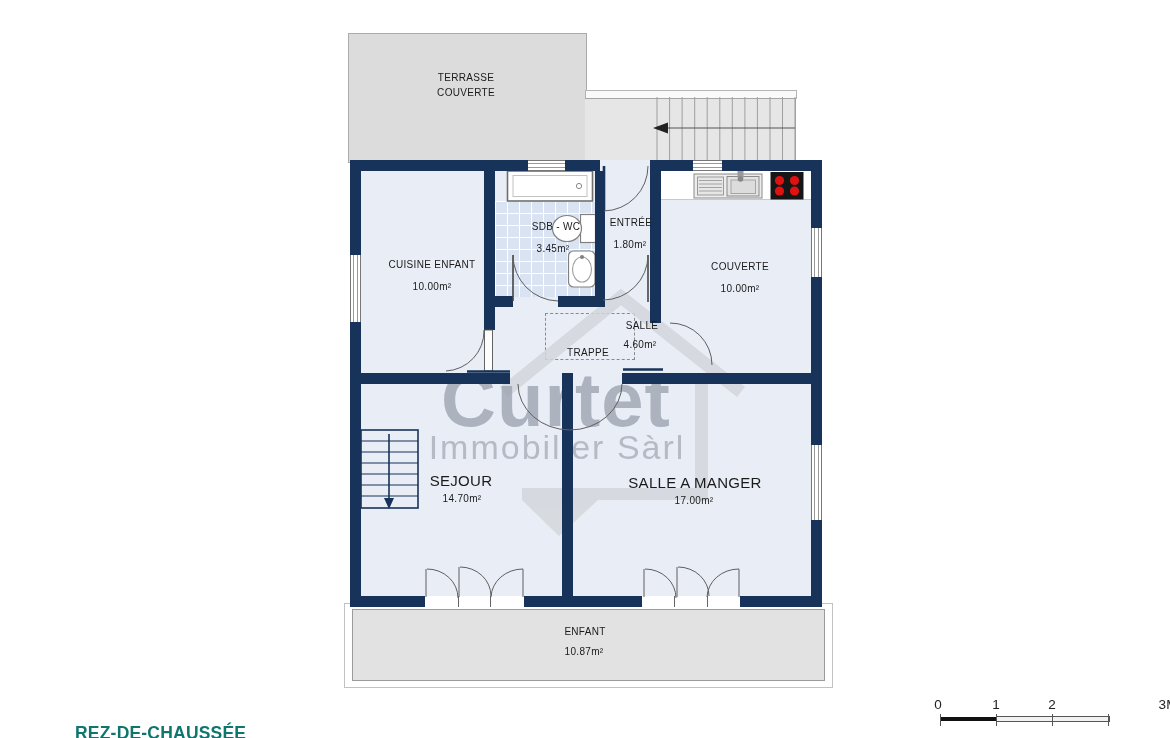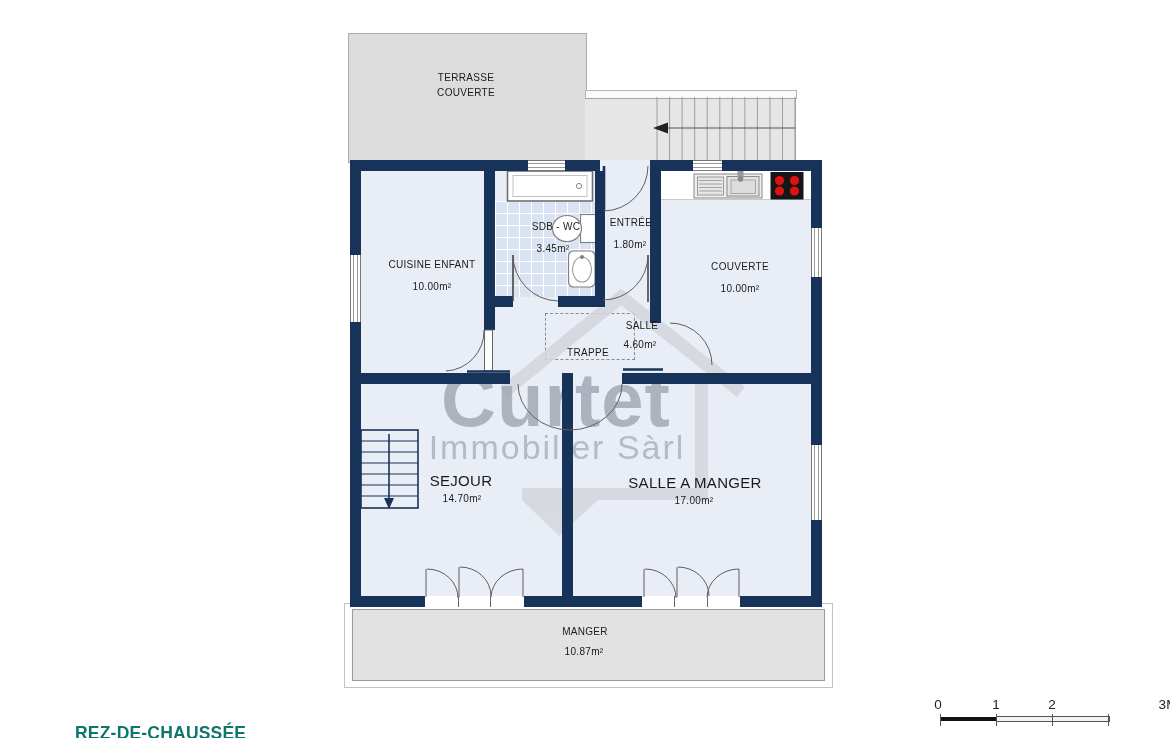--- a/index.html
+++ b/index.html
@@ -202,21 +202,21 @@
   <div class="lbl" style="left:630px;top:244px">1.80m²</div>
   <div class="lbl" style="left:740px;top:266px">COUVERTE</div>
   <div class="lbl" style="left:740px;top:288px">10.00m²</div>
   <div class="lbl" style="left:588px;top:352px">TRAPPE</div>
   <div class="lbl" style="left:642px;top:325px">SALLE</div>
   <div class="lbl" style="left:640px;top:344px">4.60m²</div>
   <div class="lbl sm" style="left:461px;top:480px">SEJOUR</div>
   <div class="lbl" style="left:462px;top:498px">14.70m²</div>
   <div class="lbl sm" style="left:695px;top:482px">SALLE A MANGER</div>
   <div class="lbl" style="left:694px;top:500px">17.00m²</div>
-  <div class="lbl" style="left:585px;top:631px">MANGER</div>
+  <div class="lbl" style="left:585px;top:631px">ENFANT</div>
   <div class="lbl" style="left:584px;top:651px">10.87m²</div>
 
   <div class="title">REZ-DE-CHAUSSÉE</div>
 
   <div class="sb-black"></div>
   <div class="sb-out"></div>
   <div class="sb-tick" style="left:940px"></div>
   <div class="sb-tick" style="left:996px"></div>
   <div class="sb-tick" style="left:1052px"></div>
   <div class="sb-tick" style="left:1108px"></div>

